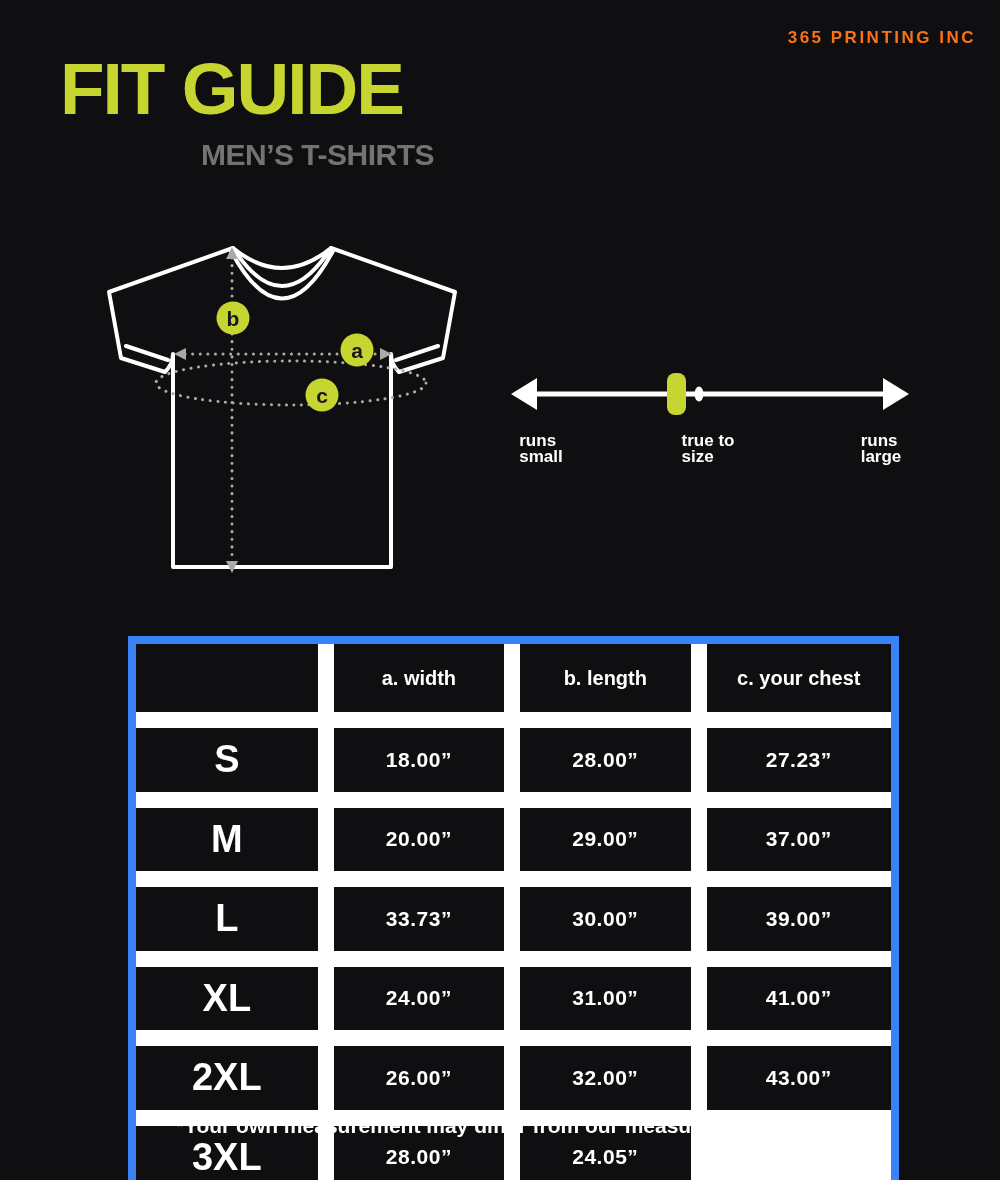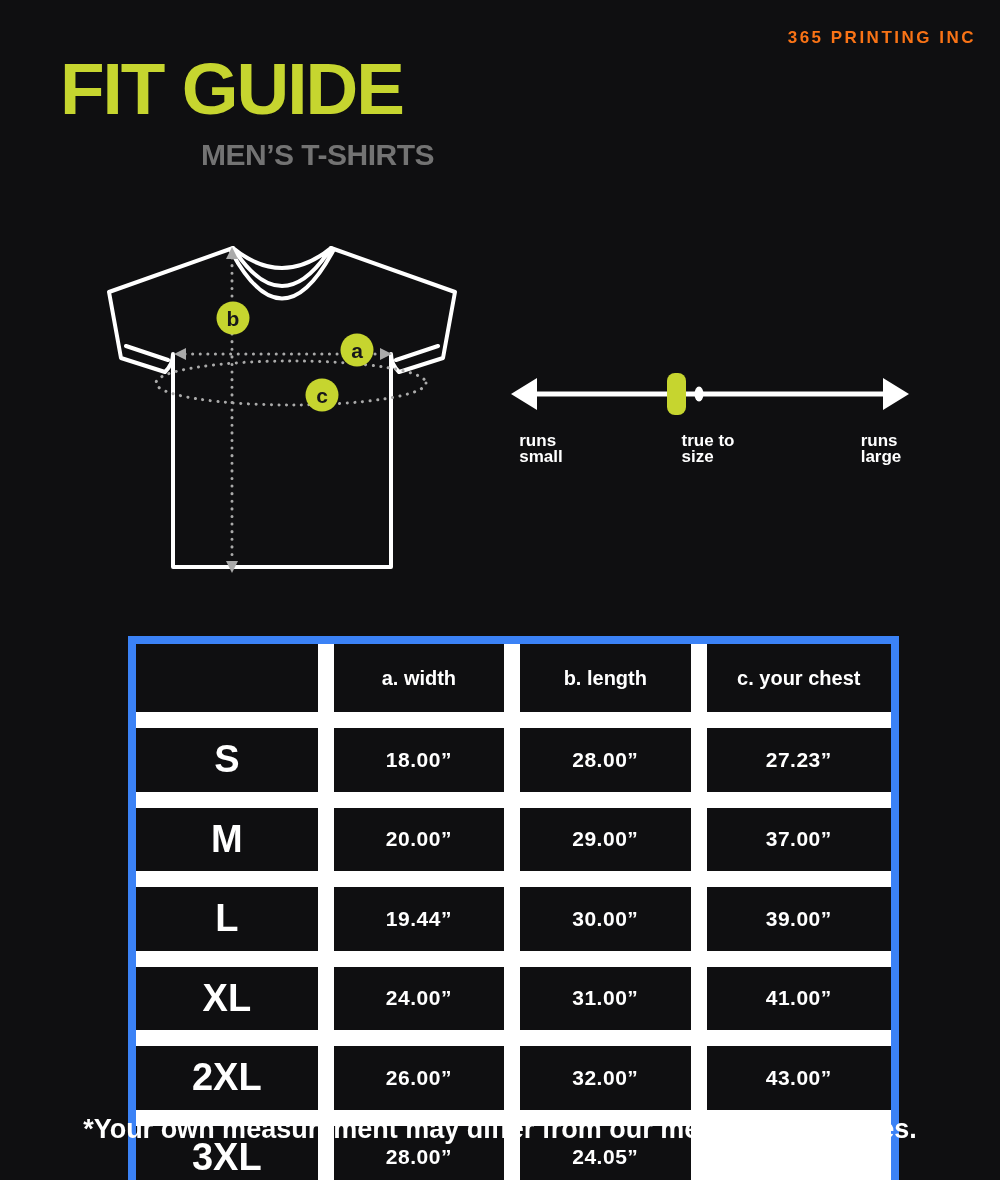--- a/index.html
+++ b/index.html
@@ -37,21 +37,21 @@
   }
   .chart>div{
     background:#0f0f11;display:flex;align-items:center;justify-content:center;
     color:#fff;font-weight:800;
   }
   .chart .h{font-size:20px;}
   .chart .sz{font-size:38px;}
   .chart .val{font-size:21px;letter-spacing:0.5px;}
   .footnote{
     position:absolute;top:1114px;left:0;width:1000px;text-align:center;
-    font-size:27px;font-weight:800;color:#fff;
+    font-size:21px;font-weight:800;color:#fff;
   }
   .marker-letter{
     font-family:"Liberation Sans",sans-serif;font-weight:800;font-size:21px;
   }
 </style>
 </head>
 <body>
 
 <div class="canvas">
 
@@ -117,21 +117,21 @@
     <div class="val">18.00”</div>
     <div class="val">28.00”</div>
     <div class="val">27.23”</div>
 
     <div class="sz">M</div>
     <div class="val">20.00”</div>
     <div class="val">29.00”</div>
     <div class="val">37.00”</div>
 
     <div class="sz">L</div>
-    <div class="val">19.44”</div>
+    <div class="val">33.73”</div>
     <div class="val">30.00”</div>
     <div class="val">39.00”</div>
 
     <div class="sz">XL</div>
     <div class="val">24.00”</div>
     <div class="val">31.00”</div>
     <div class="val">41.00”</div>
 
     <div class="sz">2XL</div>
     <div class="val">26.00”</div>

